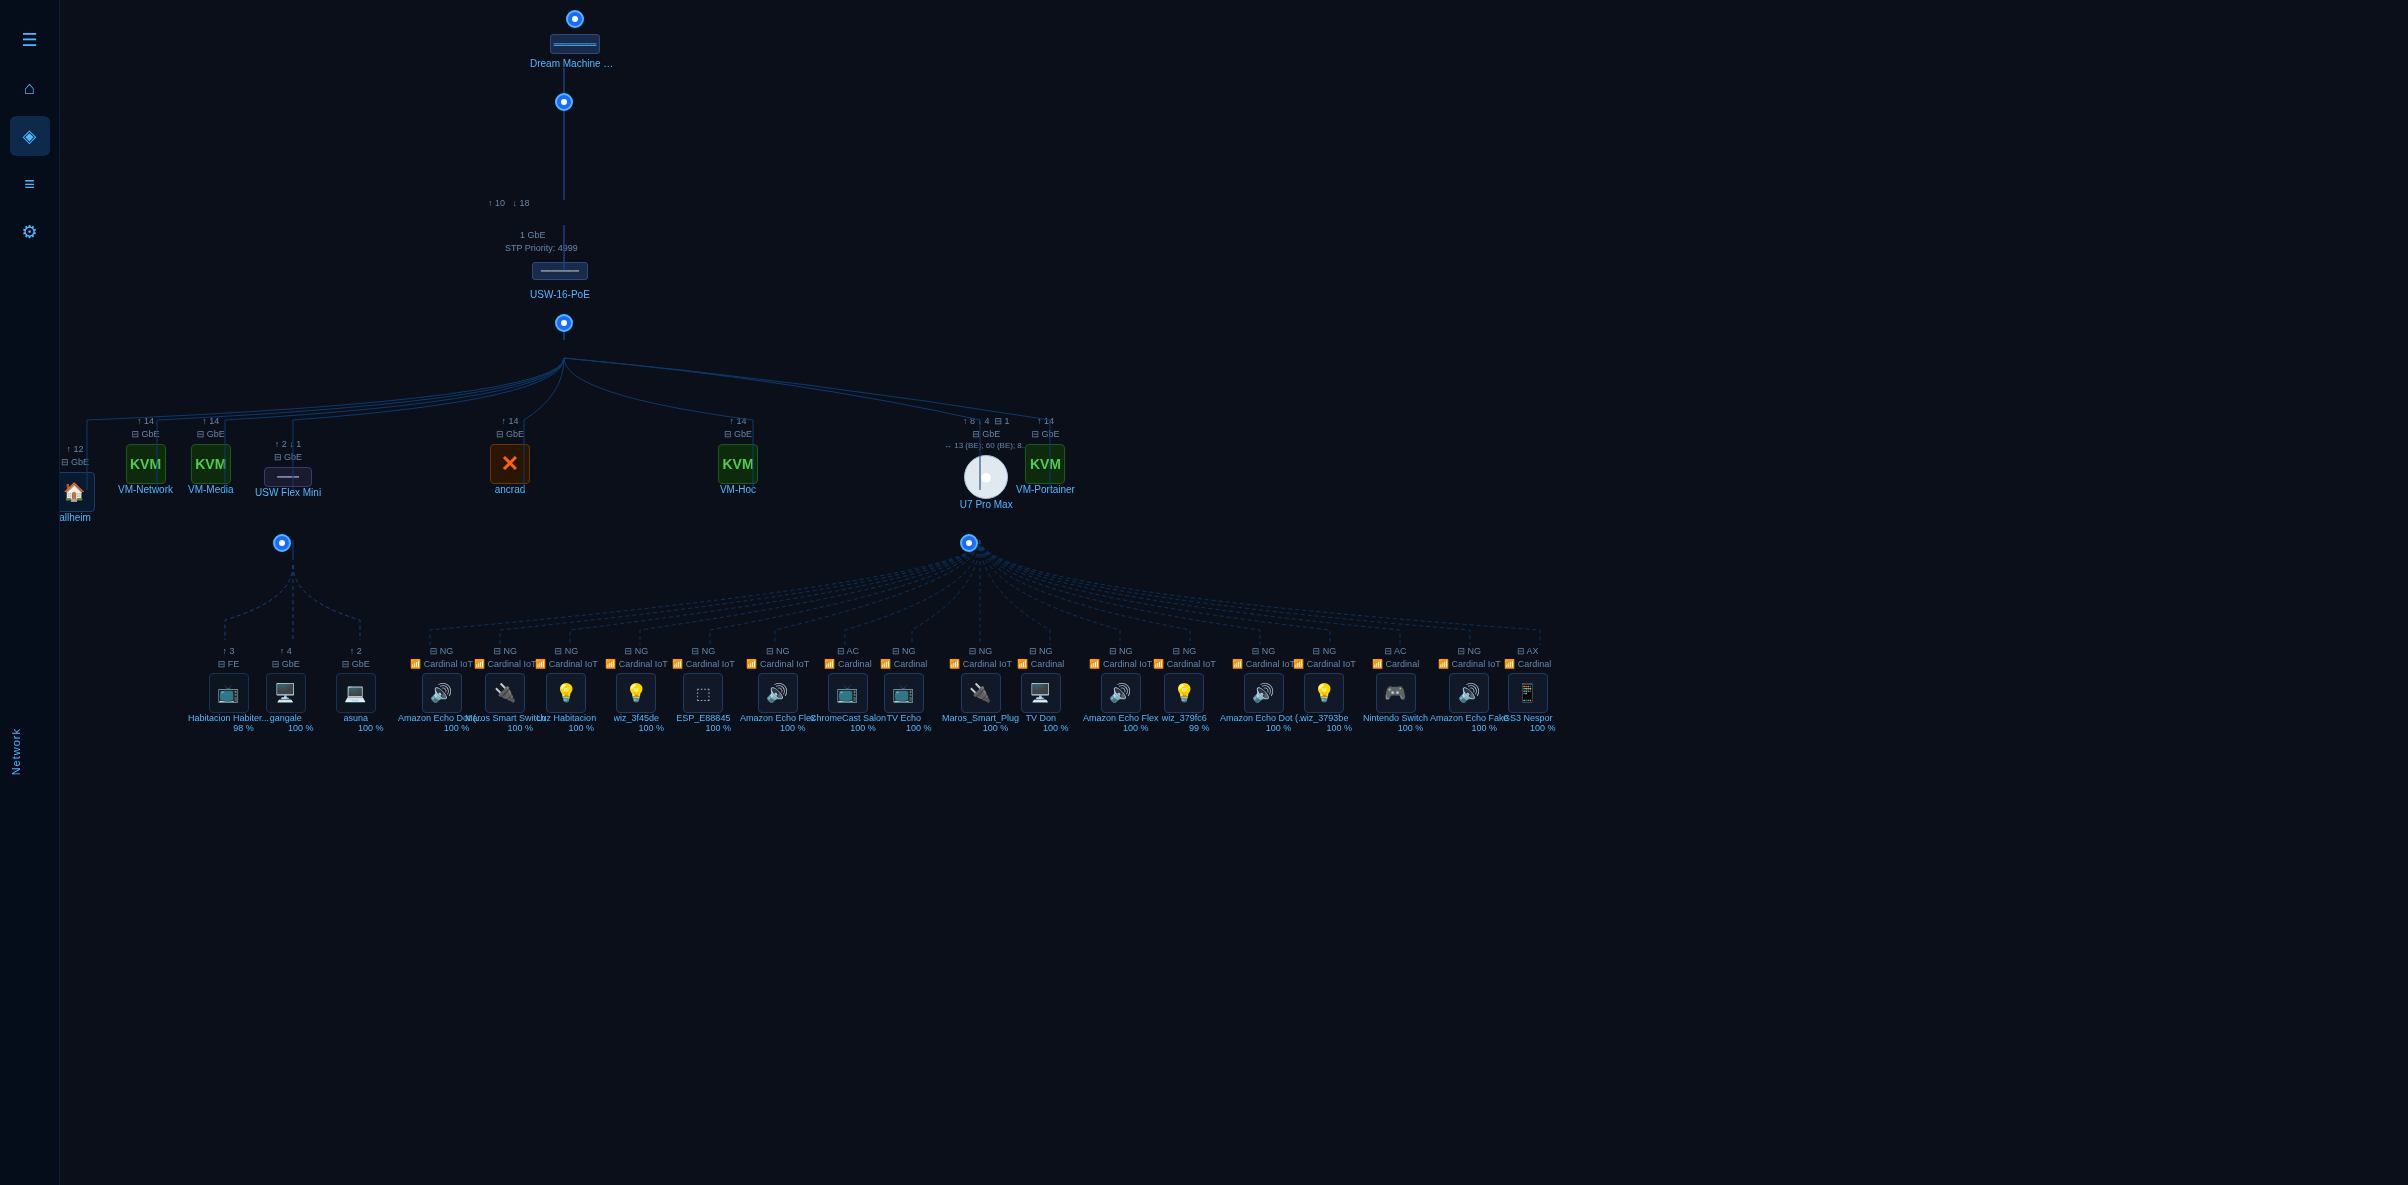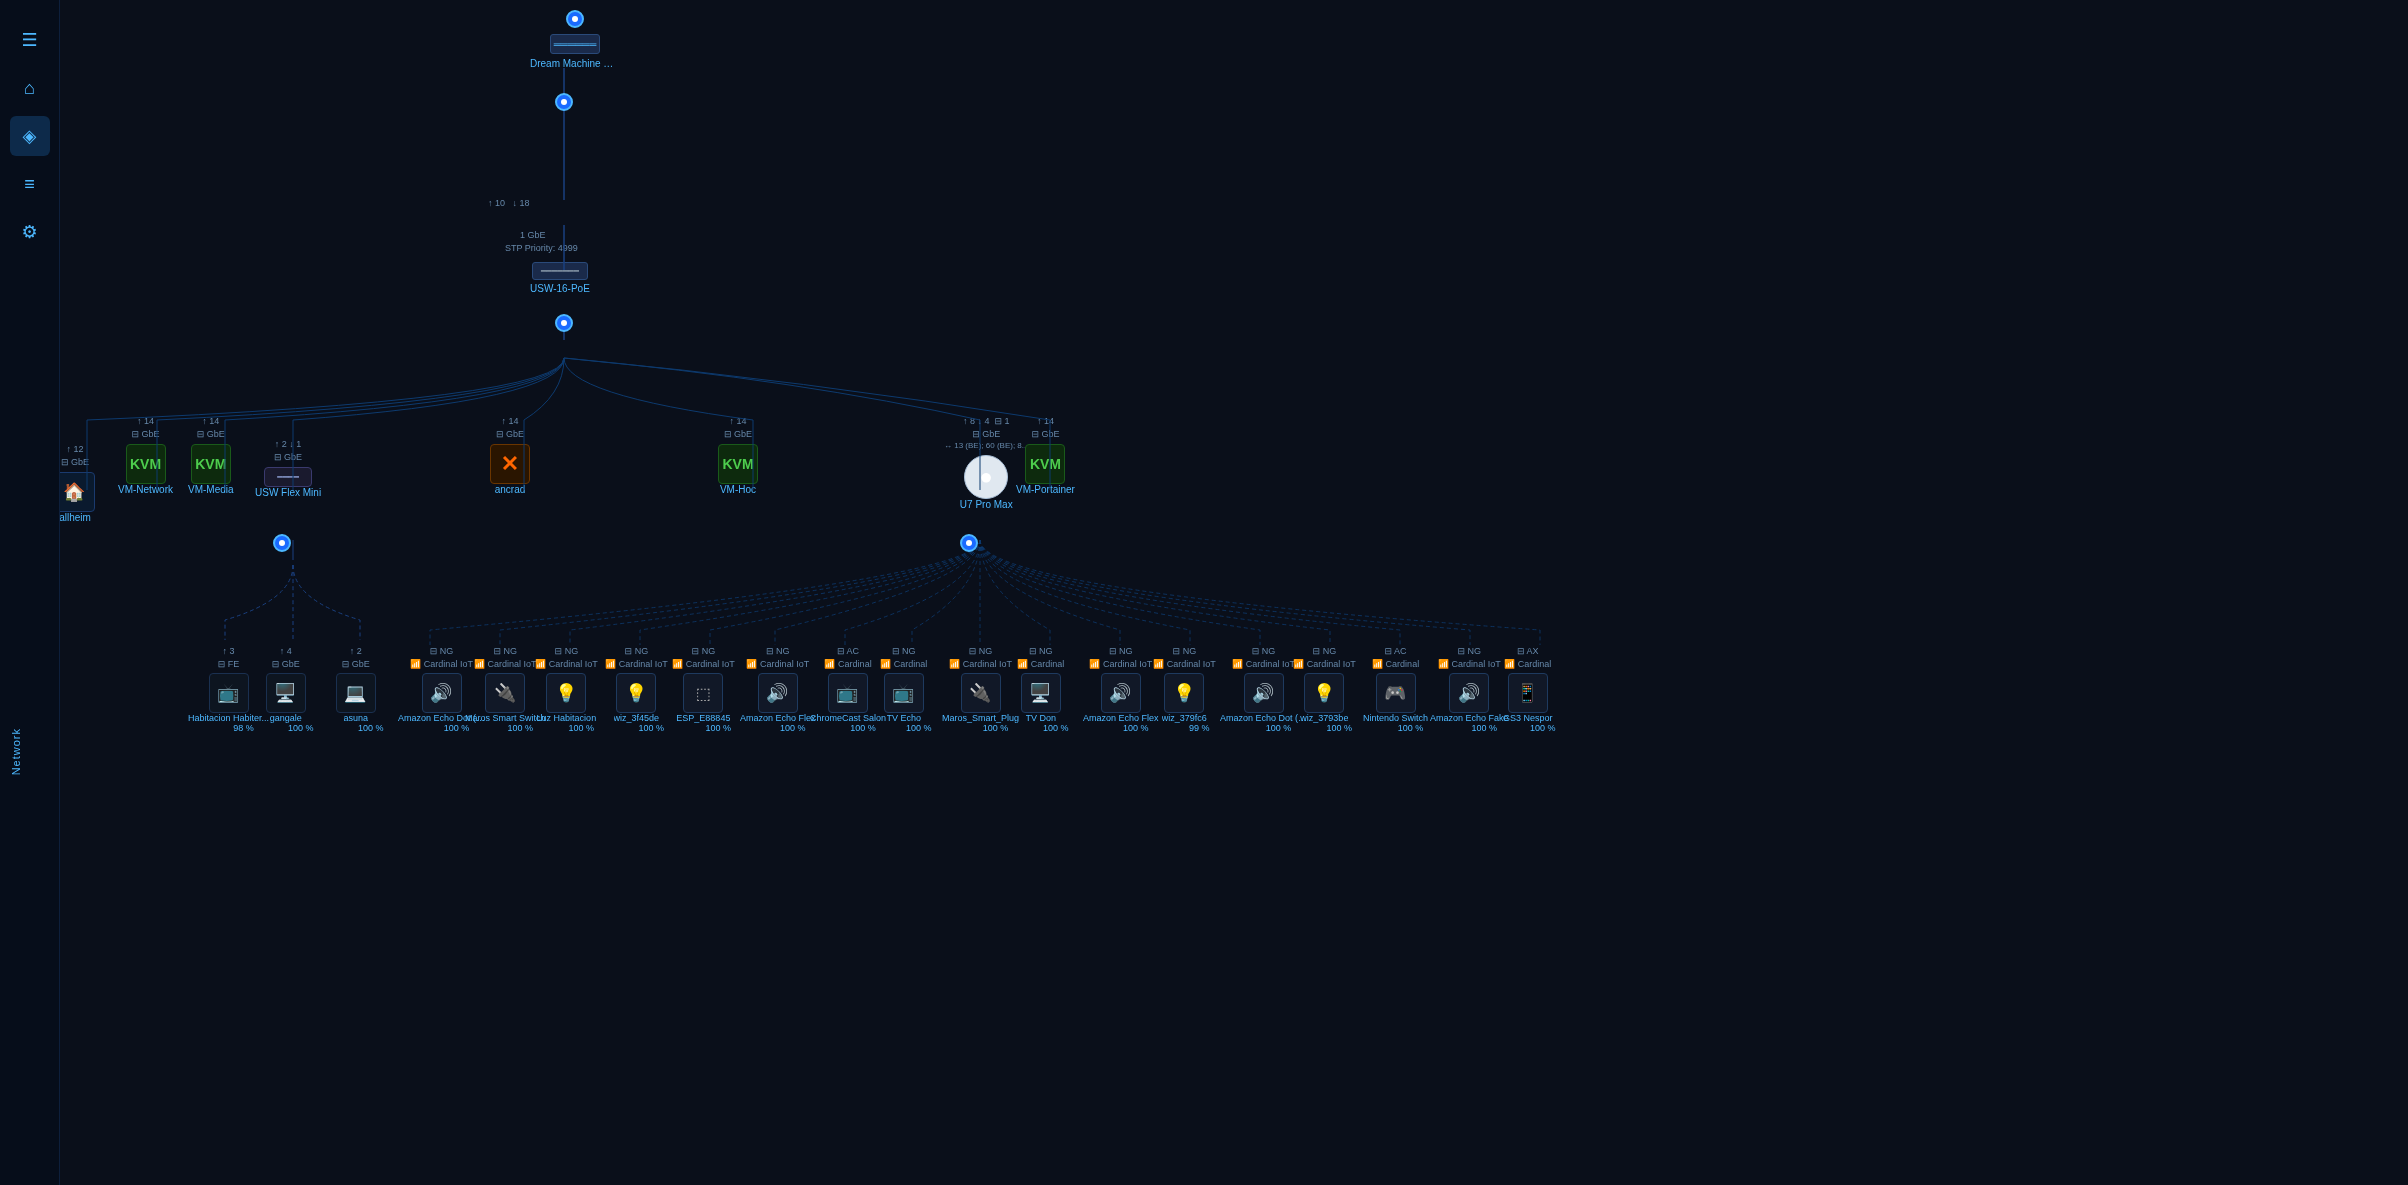--- a/index.html
+++ b/index.html
@@ -223,21 +223,21 @@
   1 GbE
 </div>
 <div style="position:absolute;left:505px;top:243px;color:#6688aa;font-size:9px;">
   STP Priority: 4999
 </div>
 
 <div class="node" style="left:530px;top:262px;align-items:center;">
   <div class="dev-icon" style="width:56px;height:18px;border-radius:3px;background:#1a2a4a;border:1px solid #2a4a7a;font-size:9px;color:#8899aa;">
     ━━━━━━━
   </div>
-  <div class="node-label" style="margin-top:3px;">USW-16-PoE</div>
+  <div class="node-label" style="margin-top:9px;">USW-16-PoE</div>
 </div>
 
 <div class="connector-dot" style="left:555px;top:314px;"></div>
 
 <div class="node" style="left:55px;top:415px;margin-top:28px;">
   <div class="stat-row">↑ 12</div>
   <div class="stat-row">⊟ GbE</div>
   <div class="dev-icon" style="background:#0a1a2e;border-color:#1a3a6e;margin-top:4px;">
     <span style="font-size:18px;">🏠</span>
   </div>

